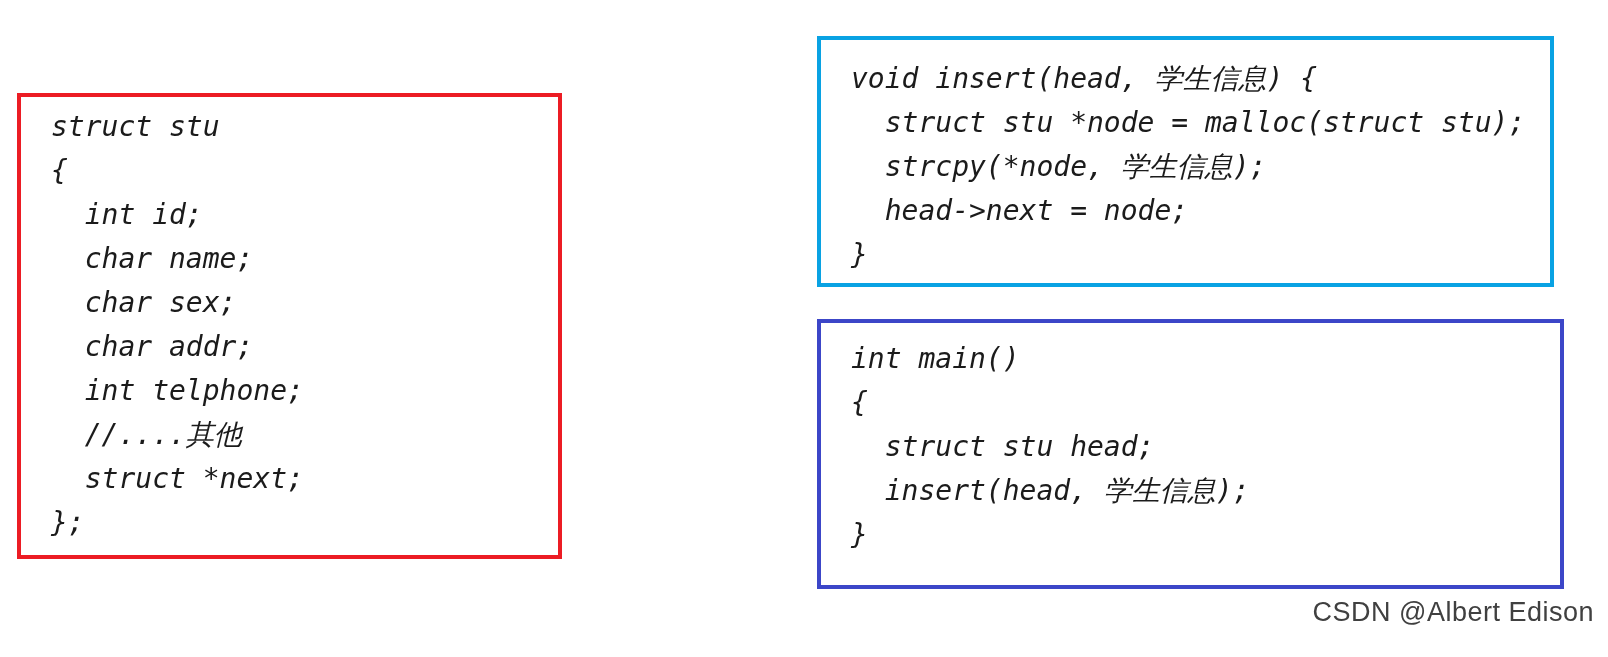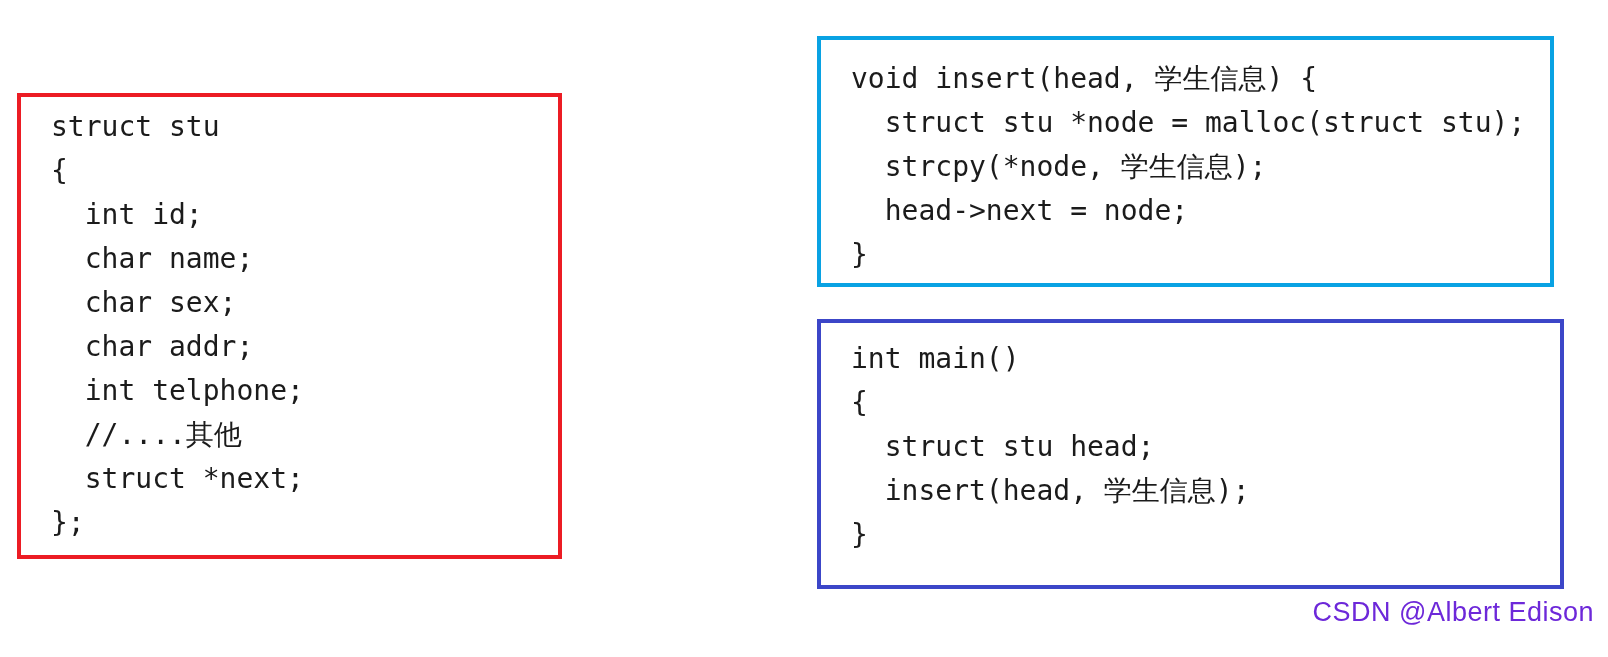--- a/index.html
+++ b/index.html
@@ -12,20 +12,21 @@
     width: 1608px;
     height: 657px;
     overflow: hidden;
     font-family: "DejaVu Sans Mono", "Liberation Mono", monospace;
   }
   .code-box {
     position: absolute;
     box-sizing: border-box;
     border: 4px solid #000;
     background: #ffffff;
+    font-style: italic;
   }
   .code-box pre {
     margin: 0;
     font-family: "DejaVu Sans Mono", "Liberation Mono", monospace;
     font-size: 28px;
     line-height: 44px;
     color: #1b1b1b;
     white-space: pre;
   }
   #box-struct {
@@ -84,13 +85,13 @@
 </div>
 
 <div id="box-main" class="code-box" style="border-color: rgb(60, 70, 200);">
   <pre>int main()
 {
   struct stu head;
   insert(head, 学生信息);
 }</pre>
 </div>
 
-<div class="watermark" style="color: #6d28d9;">CSDN @Albert Edison</div>
+<div class="watermark" style="color: #404040;">CSDN @Albert Edison</div>
 
 </body></html>

